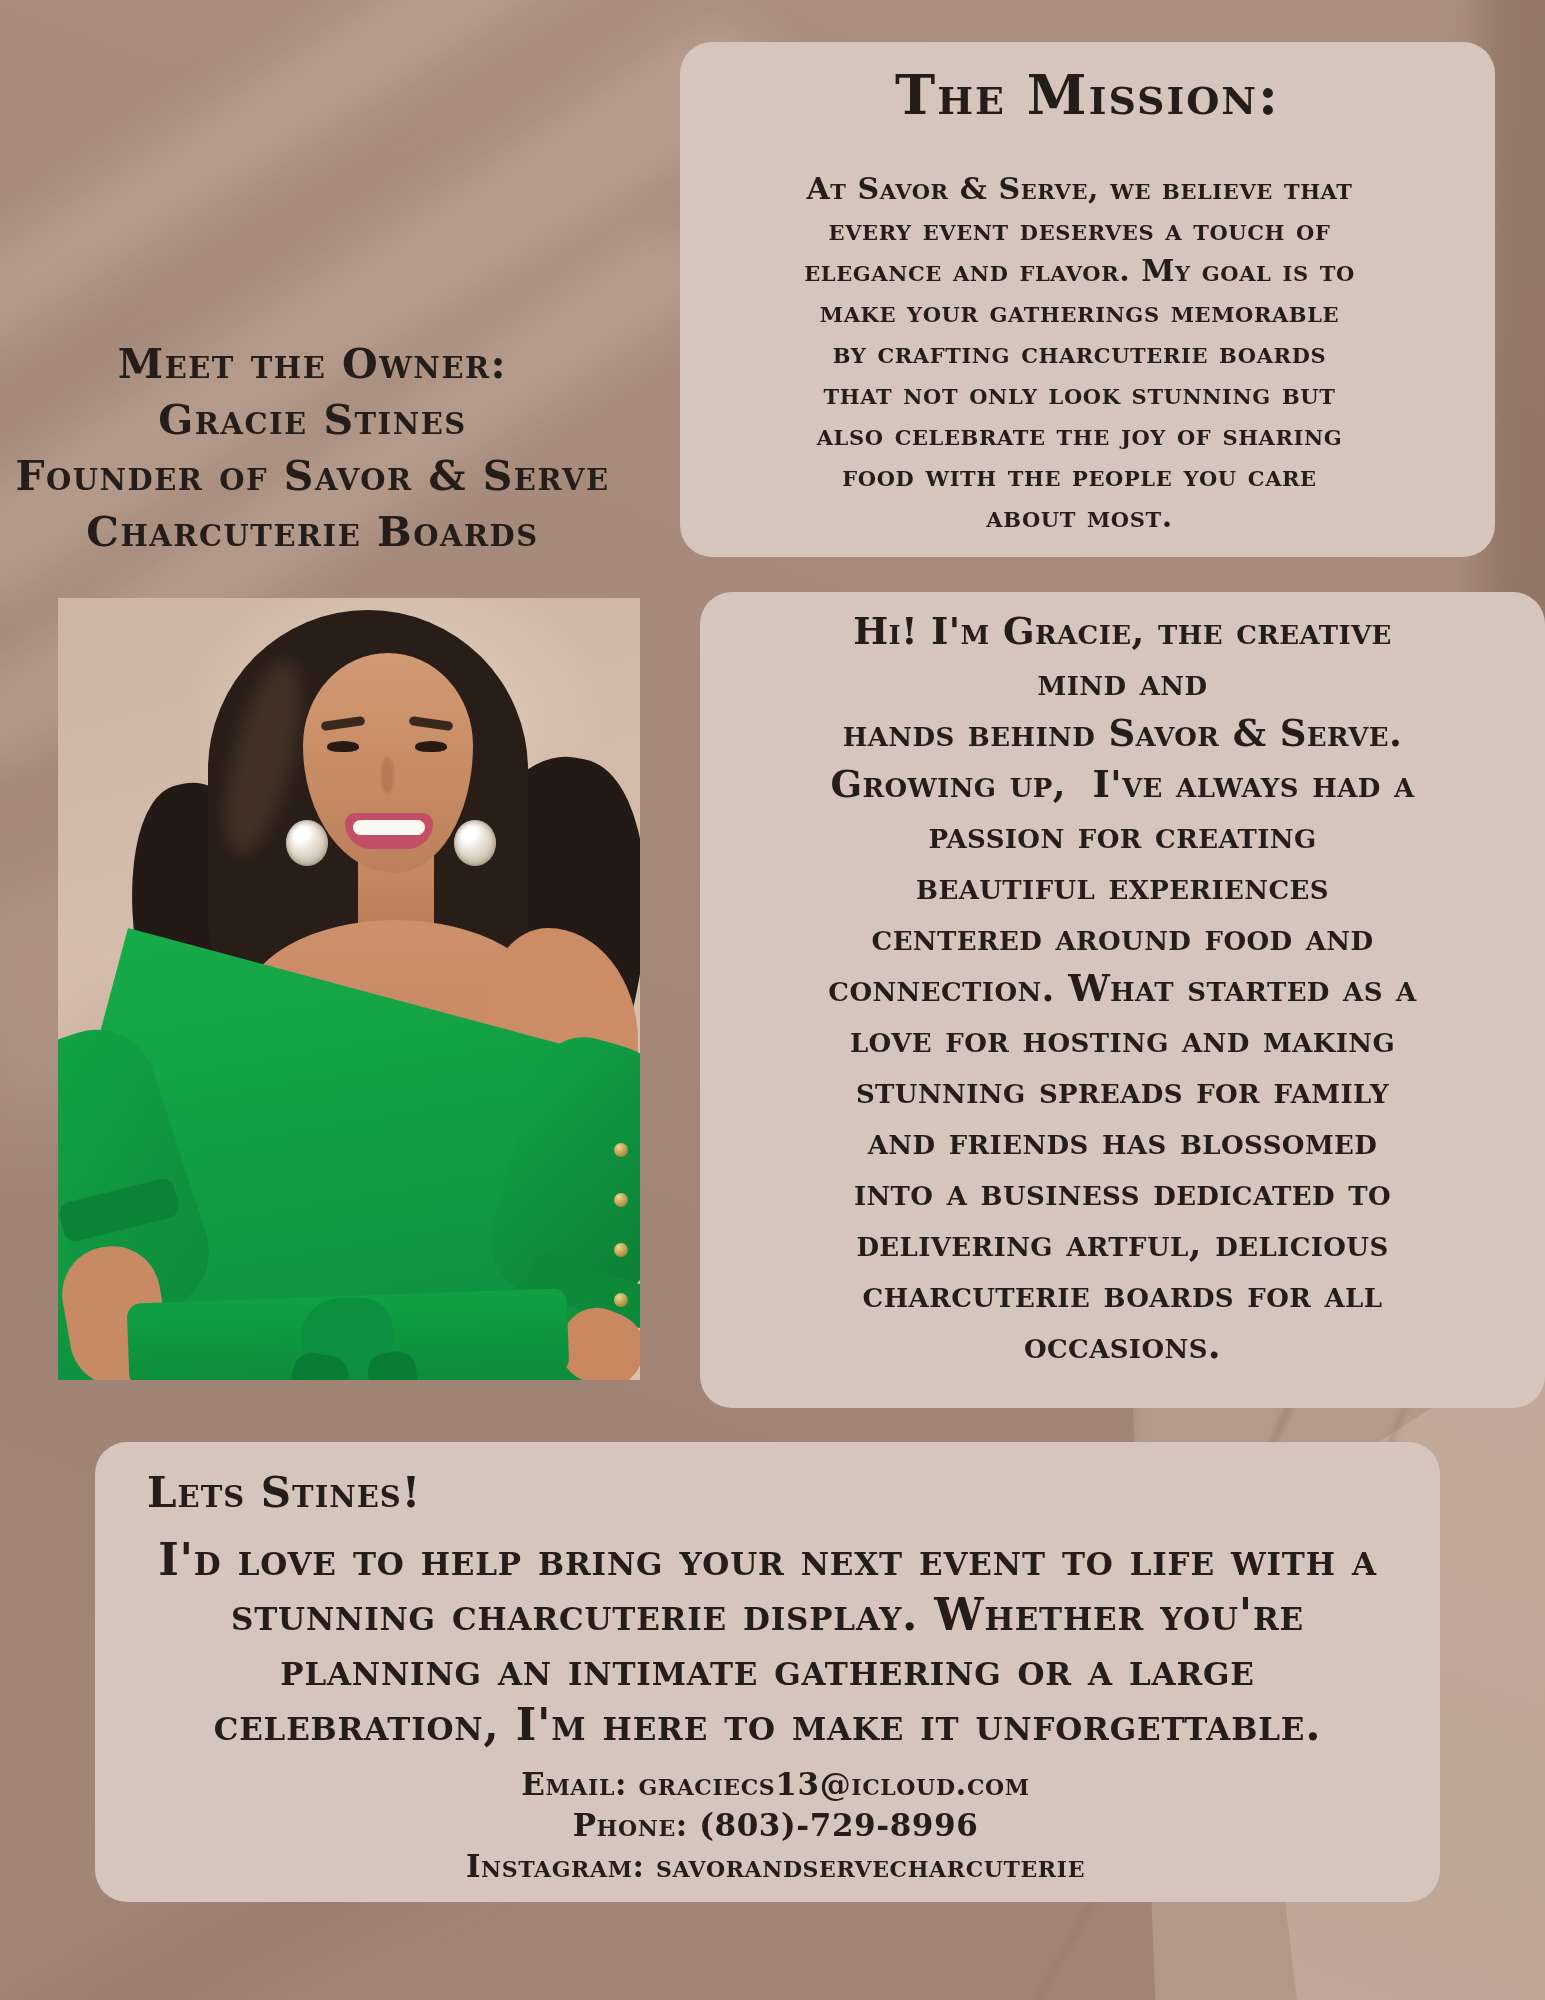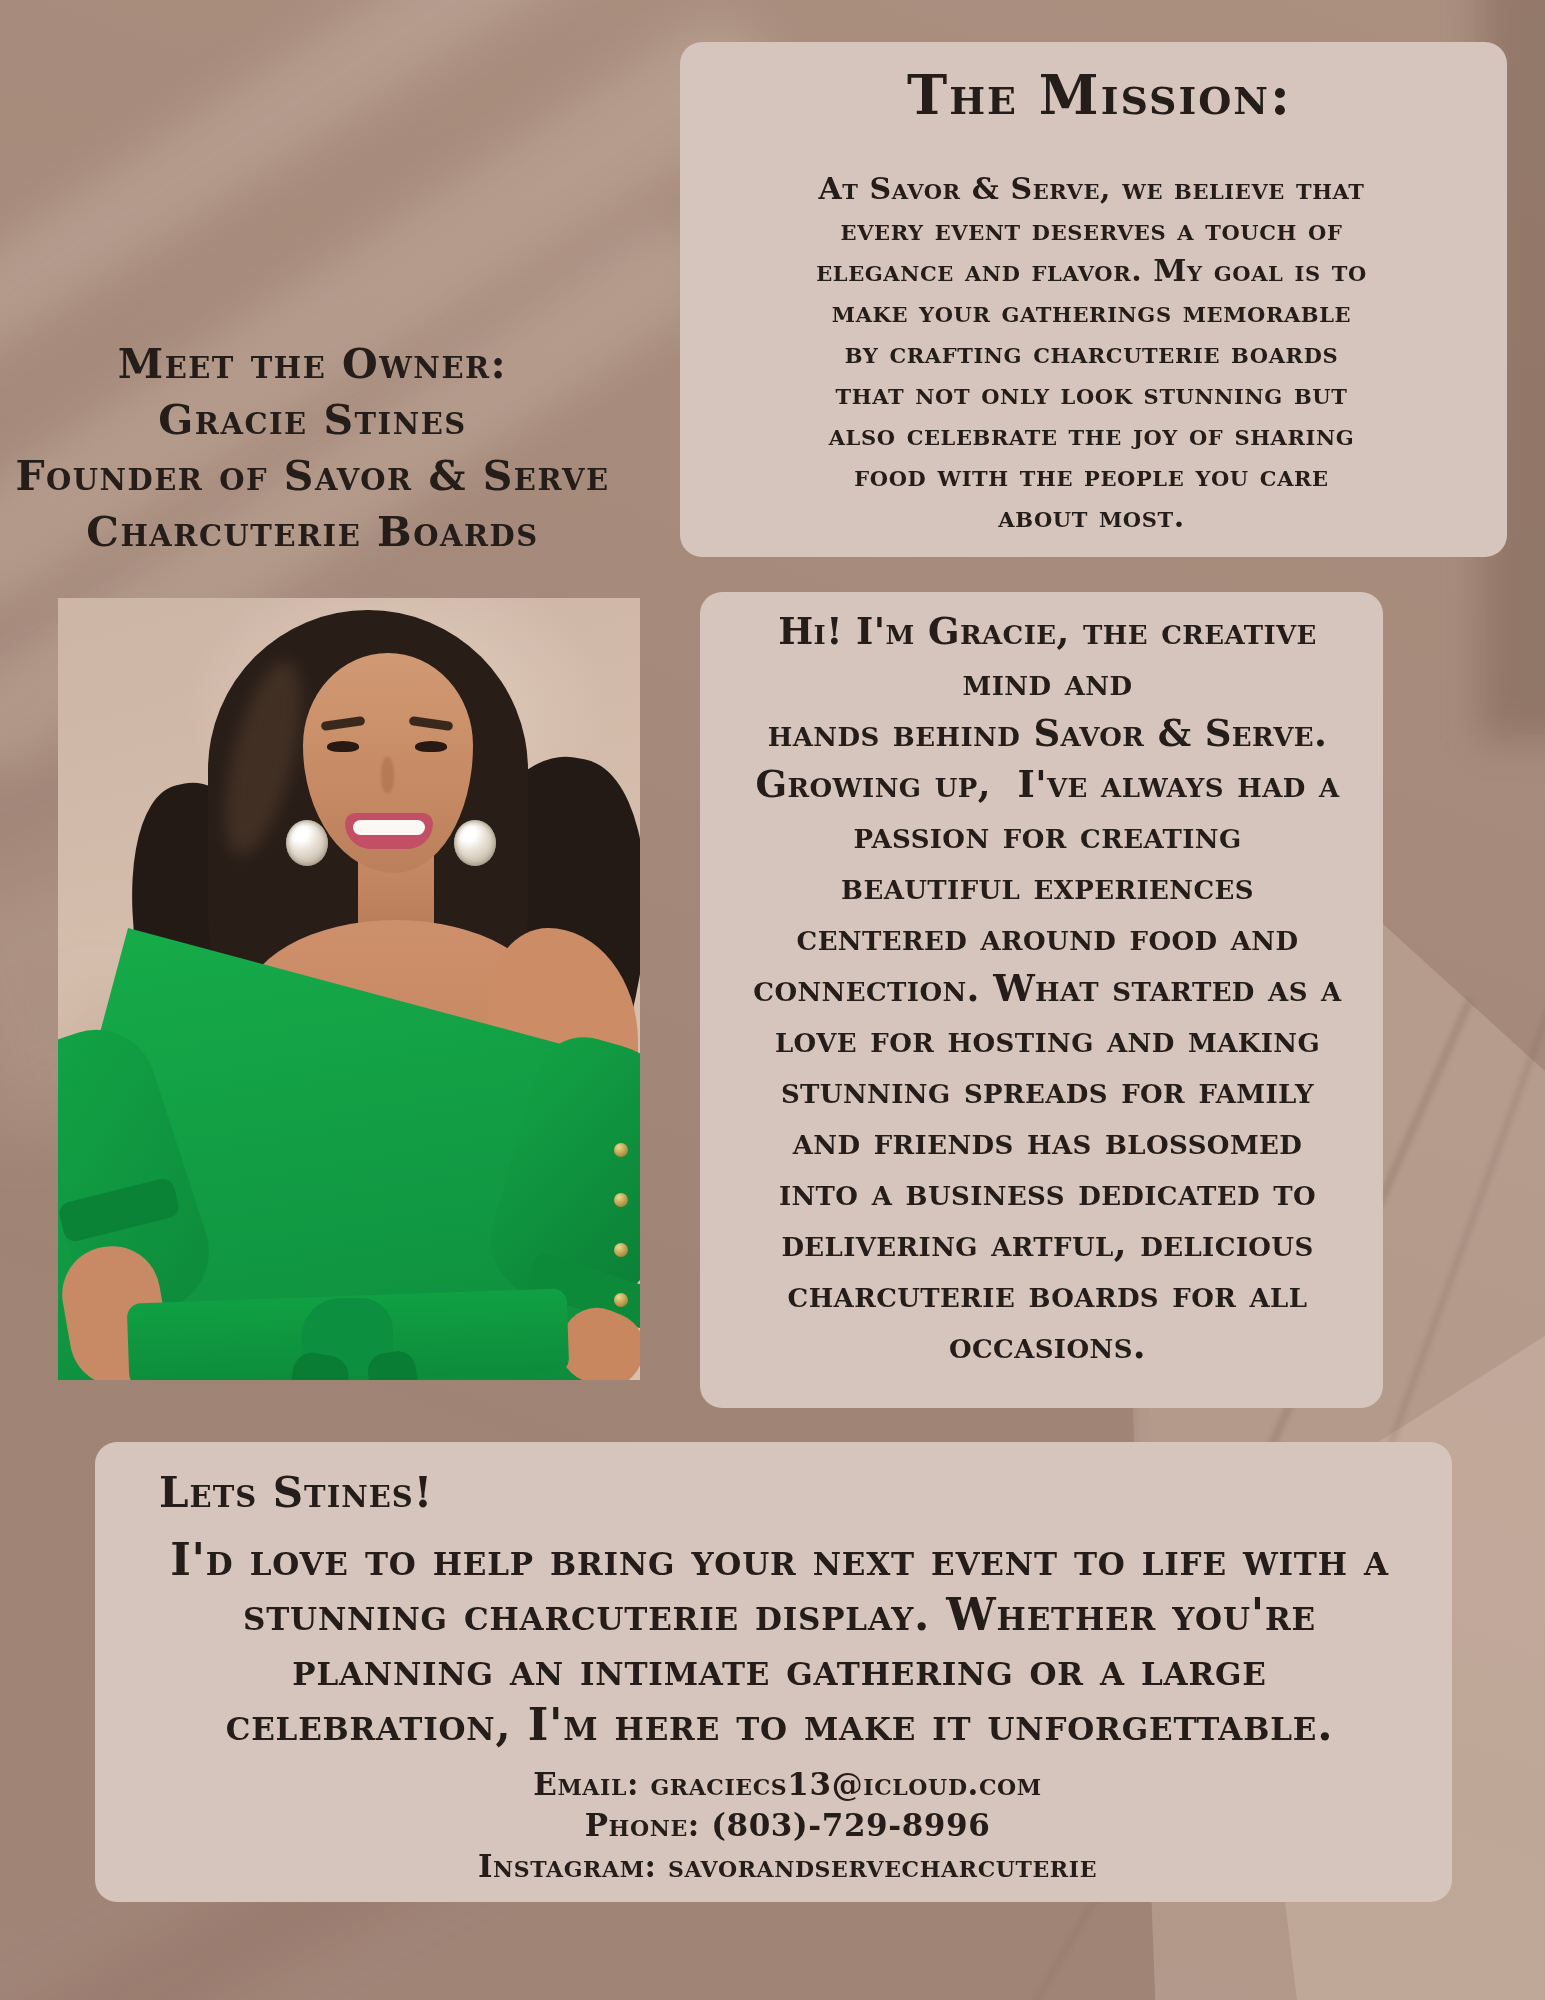--- a/index.html
+++ b/index.html
@@ -21,25 +21,25 @@
   .s5{left:-80px;top:1880px;width:700px;height:90px;background:rgba(120,90,75,0.18);filter:blur(26px);transform:rotate(-28deg);}
   .darkpatch{left:1480px;top:-40px;width:110px;height:780px;background:rgba(105,80,66,0.35);filter:blur(18px);}
   .leaf1{left:1130px;top:830px;width:440px;height:1200px;background:rgba(216,194,178,0.33);filter:blur(9px);
          clip-path:polygon(34% 0,100% 22%,100% 100%,6% 100%,0 42%);}
   .leaf2{left:1240px;top:1320px;width:330px;height:700px;background:rgba(224,203,188,0.30);filter:blur(7px);
          clip-path:polygon(0 30%,100% 0,100% 100%,18% 100%);}
   .crease1{left:1285px;top:960px;width:5px;height:900px;background:rgba(120,92,77,0.40);filter:blur(3px);transform:rotate(24deg);}
   .crease2{left:1452px;top:860px;width:4px;height:820px;background:rgba(120,92,77,0.35);filter:blur(3px);transform:rotate(20deg);}
   .crease3{left:1150px;top:1500px;width:4px;height:600px;background:rgba(130,100,84,0.30);filter:blur(3px);transform:rotate(30deg);}
   
-  .card{position:absolute;background:#d6c5bc;border-radius:22px;padding-left:12px;}
+  .card{position:absolute;background:#d6c5bc;border-radius:32px;}
   .mission-card{left:680px;top:42px;width:815px;height:515px;}
   .mission-title{margin:20px 0 0 0;line-height:66px;font-size:54px;font-weight:600;text-align:center;letter-spacing:2px;}
   .mission-body{margin:40px 16px 0 0;font-size:30px;line-height:41px;font-weight:600;text-align:center;letter-spacing:0.6px;}
-  .about-card{left:700px;top:592px;width:671px;height:816px;}
+  .about-card{left:700px;top:592px;width:845px;height:816px;}
   .about-body{margin:14px 0 0 0;padding:0 26px;font-size:37px;line-height:51px;font-weight:600;text-align:center;letter-spacing:0.4px;}
   .connect-card{left:95px;top:1442px;width:1345px;height:460px;}
   .connect-heading{margin:23px 0 0 52px;font-size:42px;line-height:56px;font-weight:600;letter-spacing:1px;}
   .connect-body{margin:11px 0 0 0;padding:0 48px;font-size:44px;line-height:55px;font-weight:600;text-align:center;letter-spacing:0.8px;}
   .connect-contacts{margin:12px 0 0 16px;font-size:31px;line-height:41px;font-weight:600;text-align:center;letter-spacing:0.6px;}
   
   .owner-intro{position:absolute;left:0px;top:336px;width:625px;text-align:center;
                font-size:41px;line-height:56px;font-weight:600;letter-spacing:1.5px;}
   
   .photo{position:absolute;left:58px;top:598px;width:582px;height:782px;overflow:hidden;

